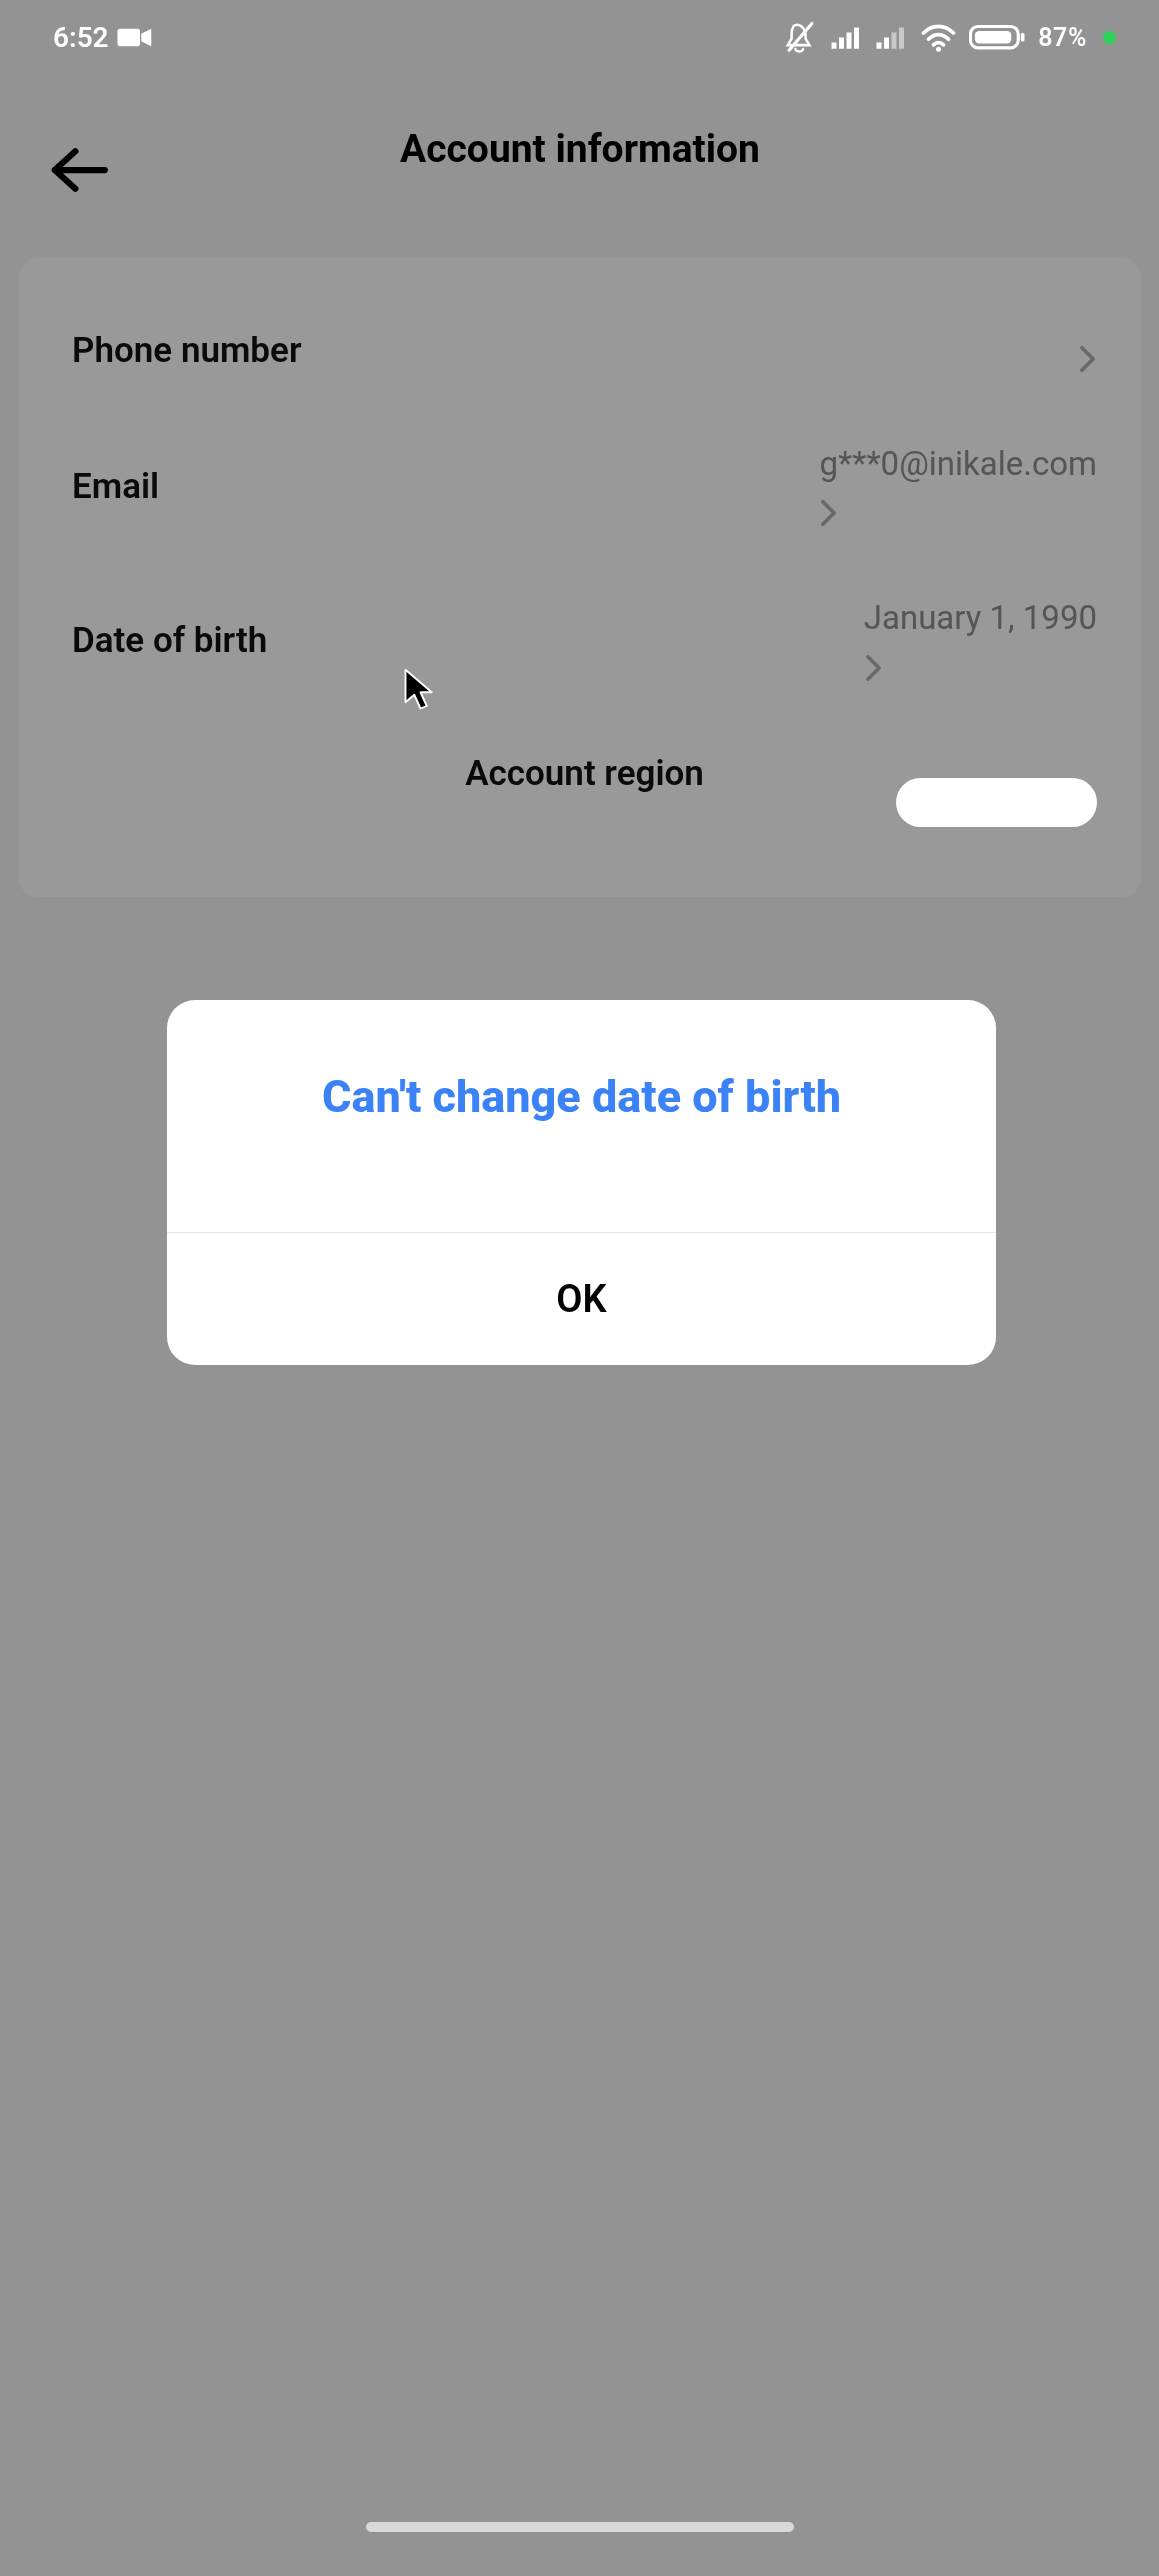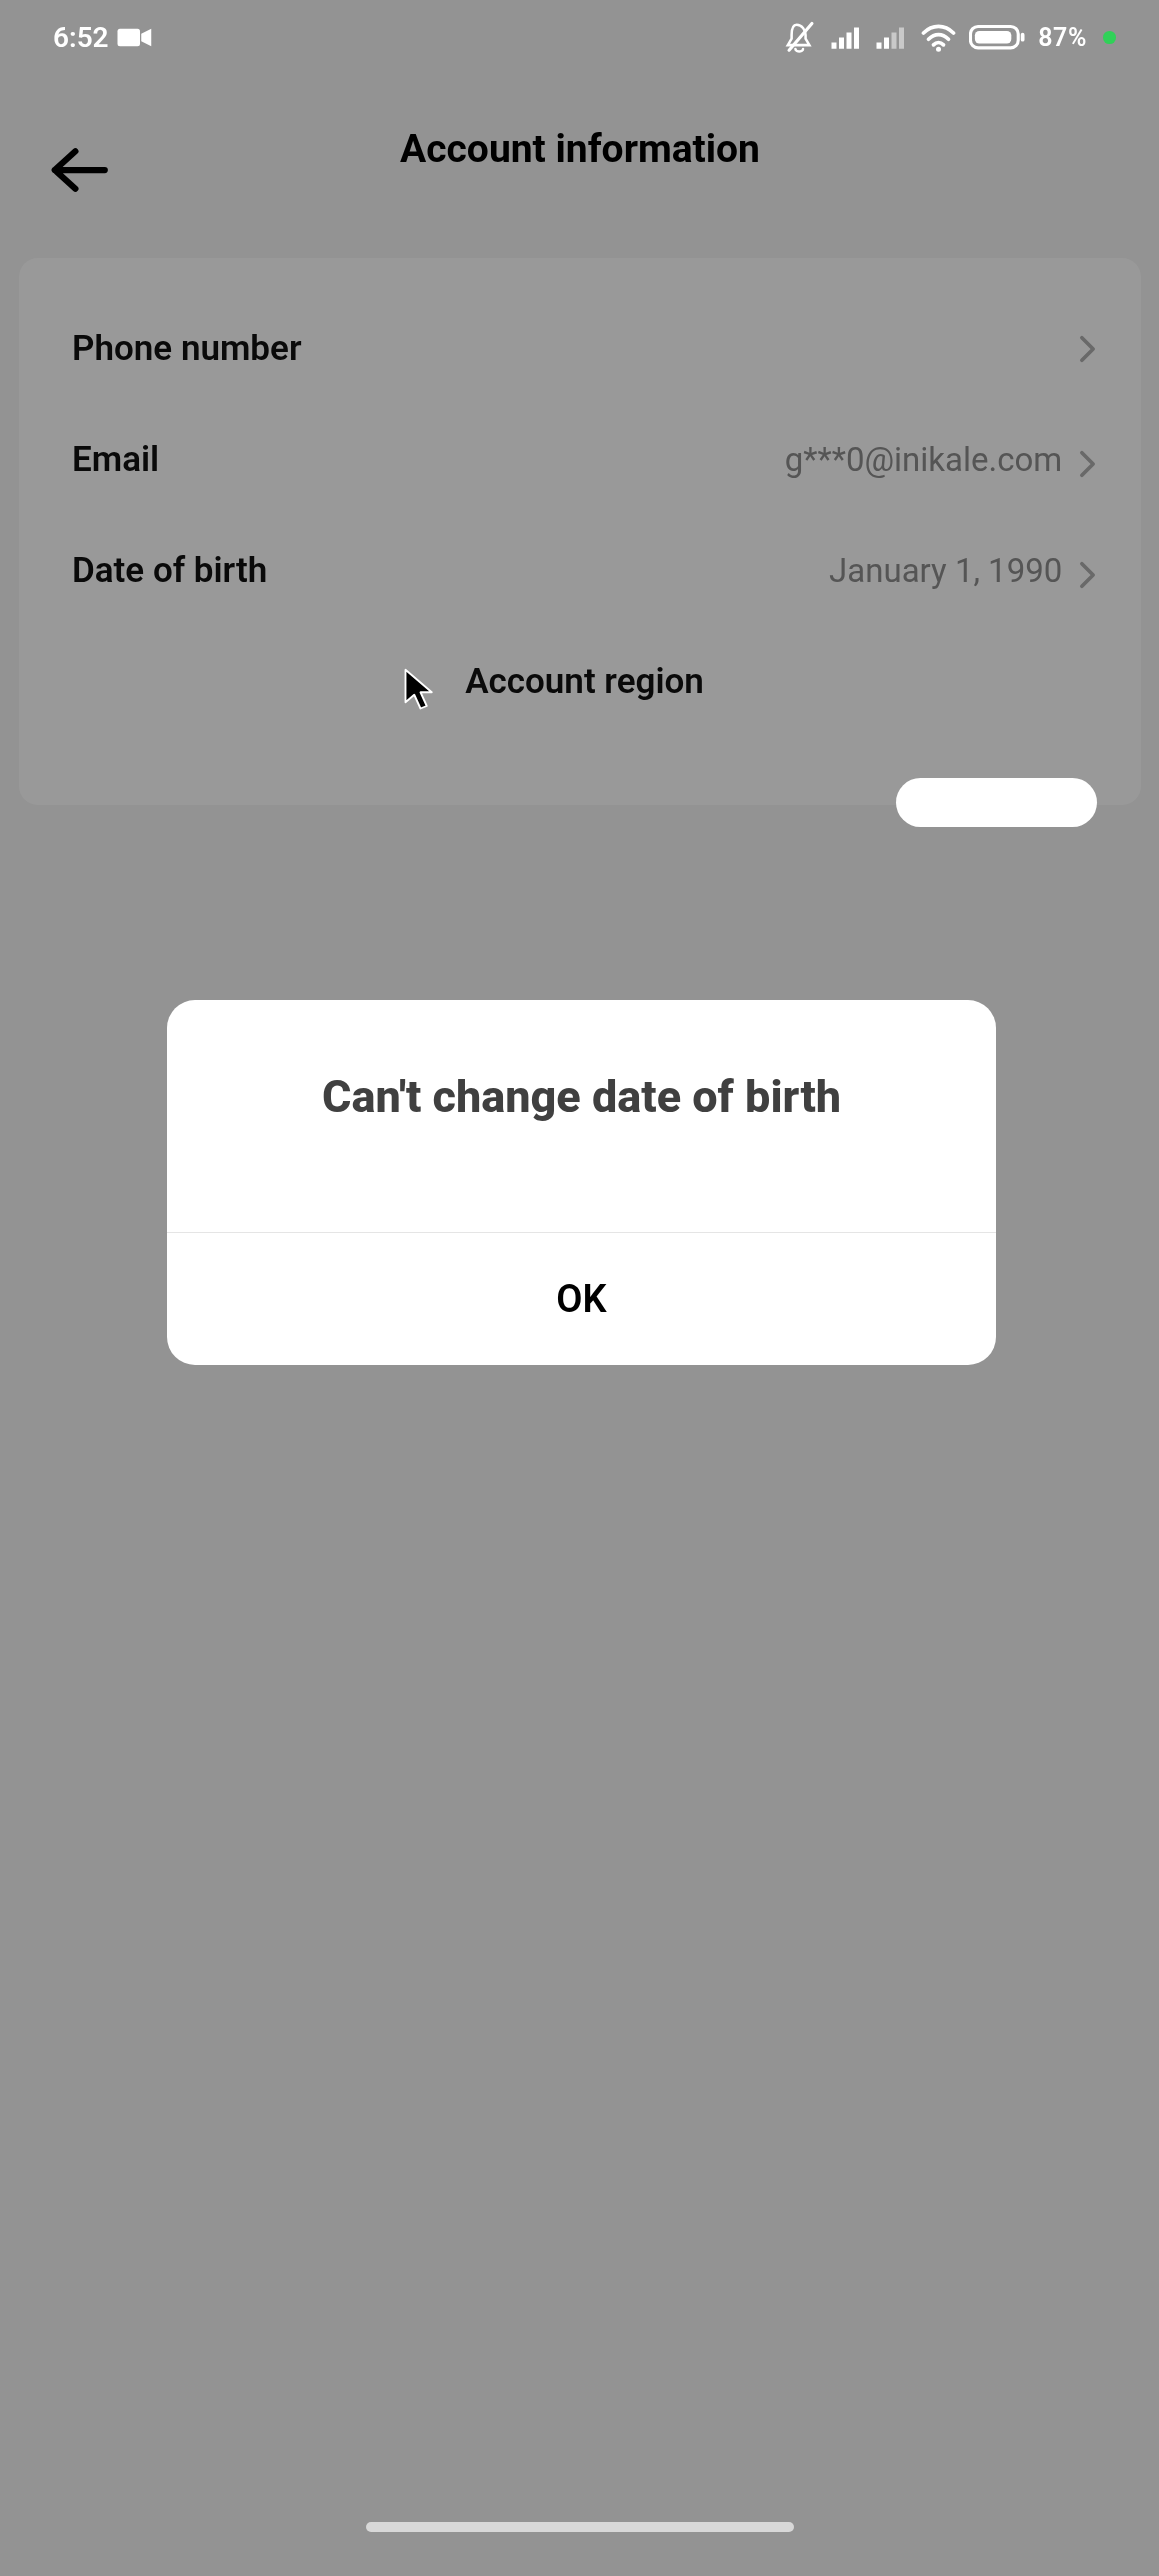--- a/index.html
+++ b/index.html
@@ -101,22 +101,23 @@
       justify-content: space-between;
       padding: 35px 0;
     }
     .row-label {
       font-size: 35px;
       font-weight: 600;
       color: #111;
     }
     .row-right {
       display: flex;
-      align-items: flex-end;
+      align-items: flex-start;
       gap: 15.7px;
+      flex-direction: column;
     }
     .row-value {
       font-size: 33px;
       color: #8e8e8e;
     }
     .chevron {
       color: #b0b0b0;
     }
     
     .region-row {
@@ -162,21 +163,21 @@
       overflow: hidden;
     }
     .modal-body {
       padding: 69px 57px 63px 57px;
       text-align: center;
     }
     .modal-title {
       font-size: 45px;
       font-weight: 800;
       line-height: 1.25;
-      color: #404040;
+      color: #3b82f6;
       margin-bottom: 44px;
     }
     .modal-text {
       font-size: 36px;
       color: #8a8a8a;
       line-height: 1.5;
     }
     .modal-divider {
       height: 0.6px;
       background: #e5e5e5;

